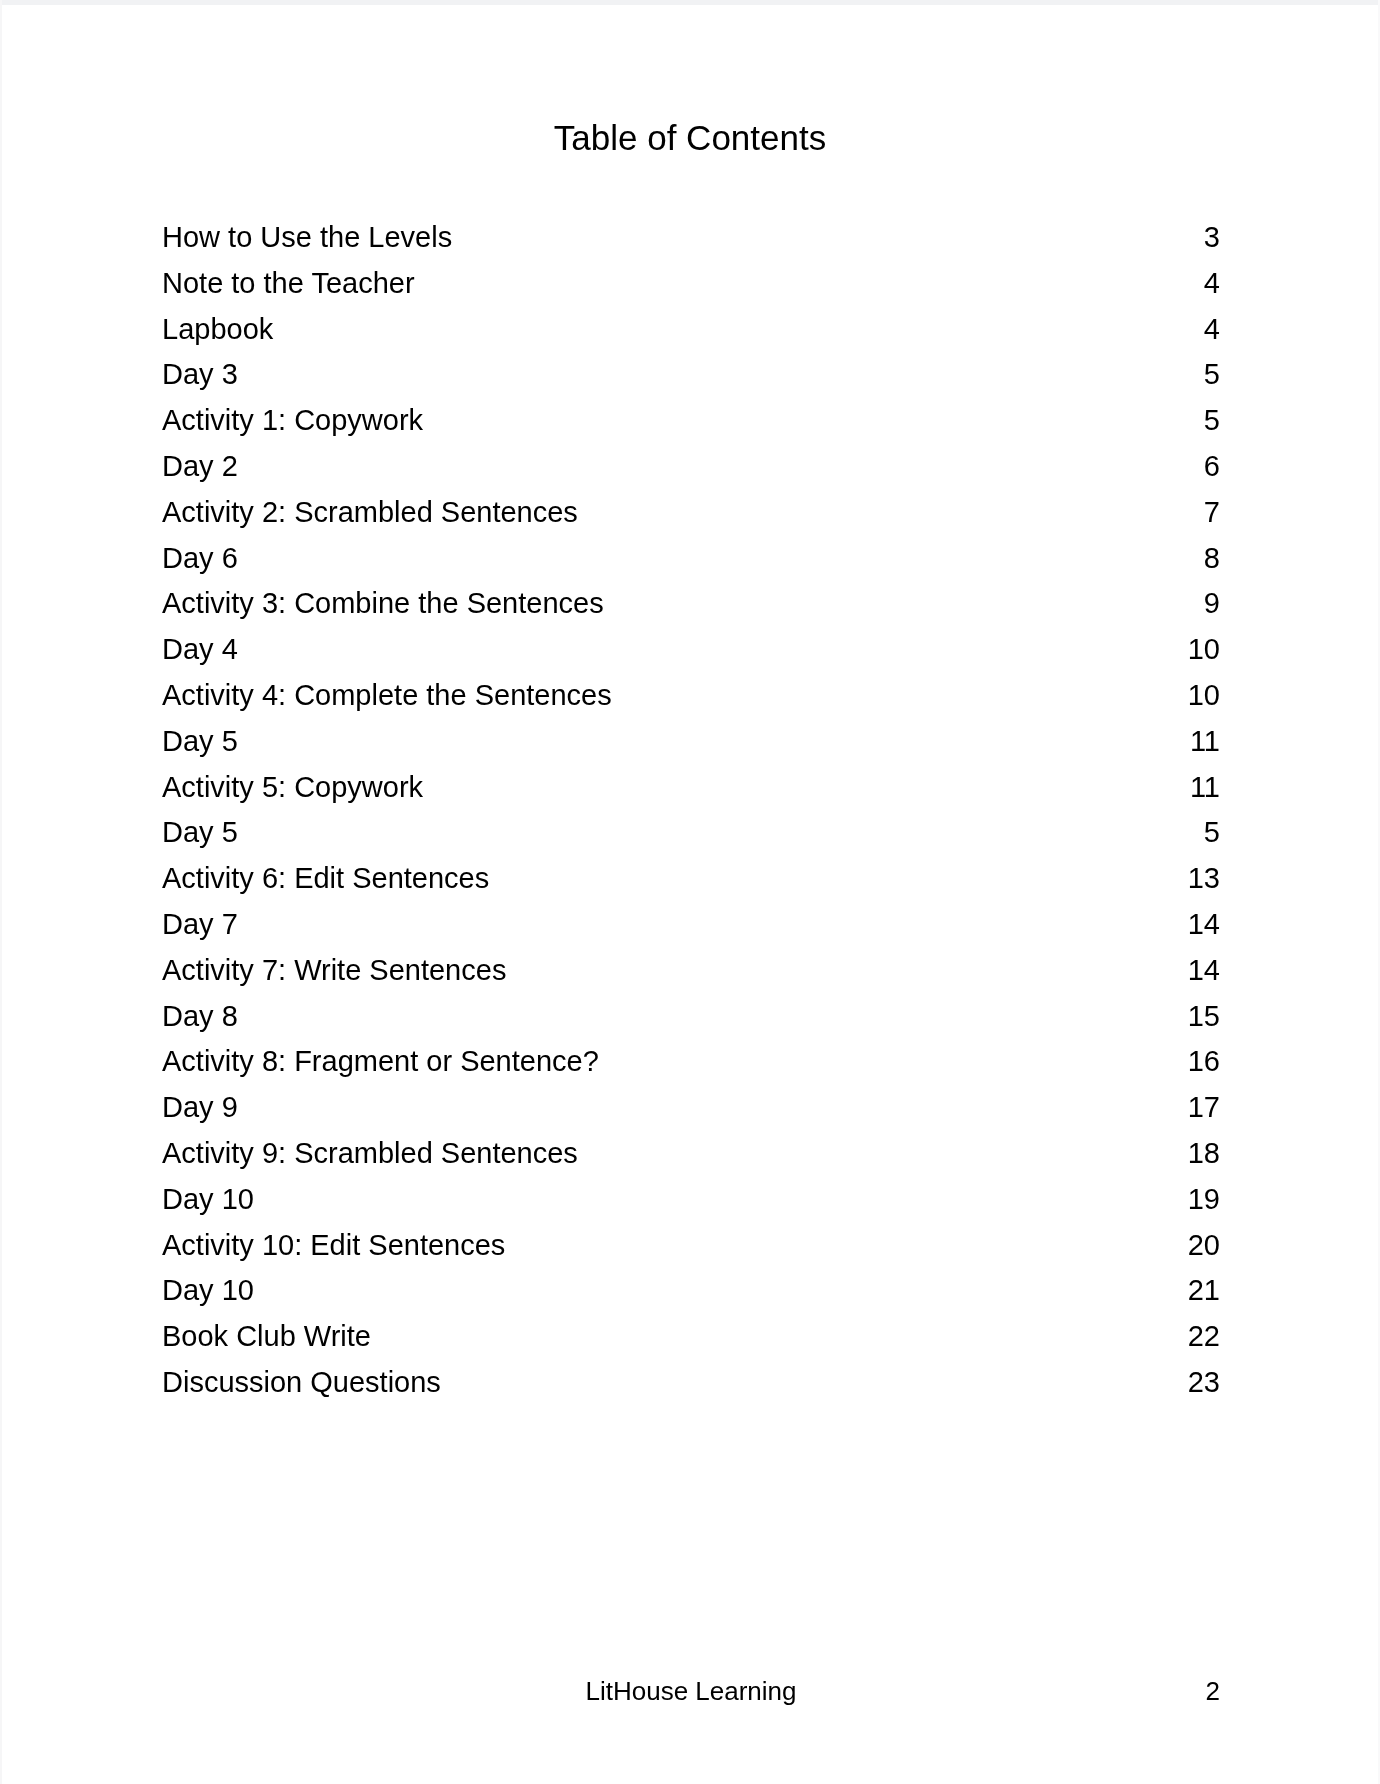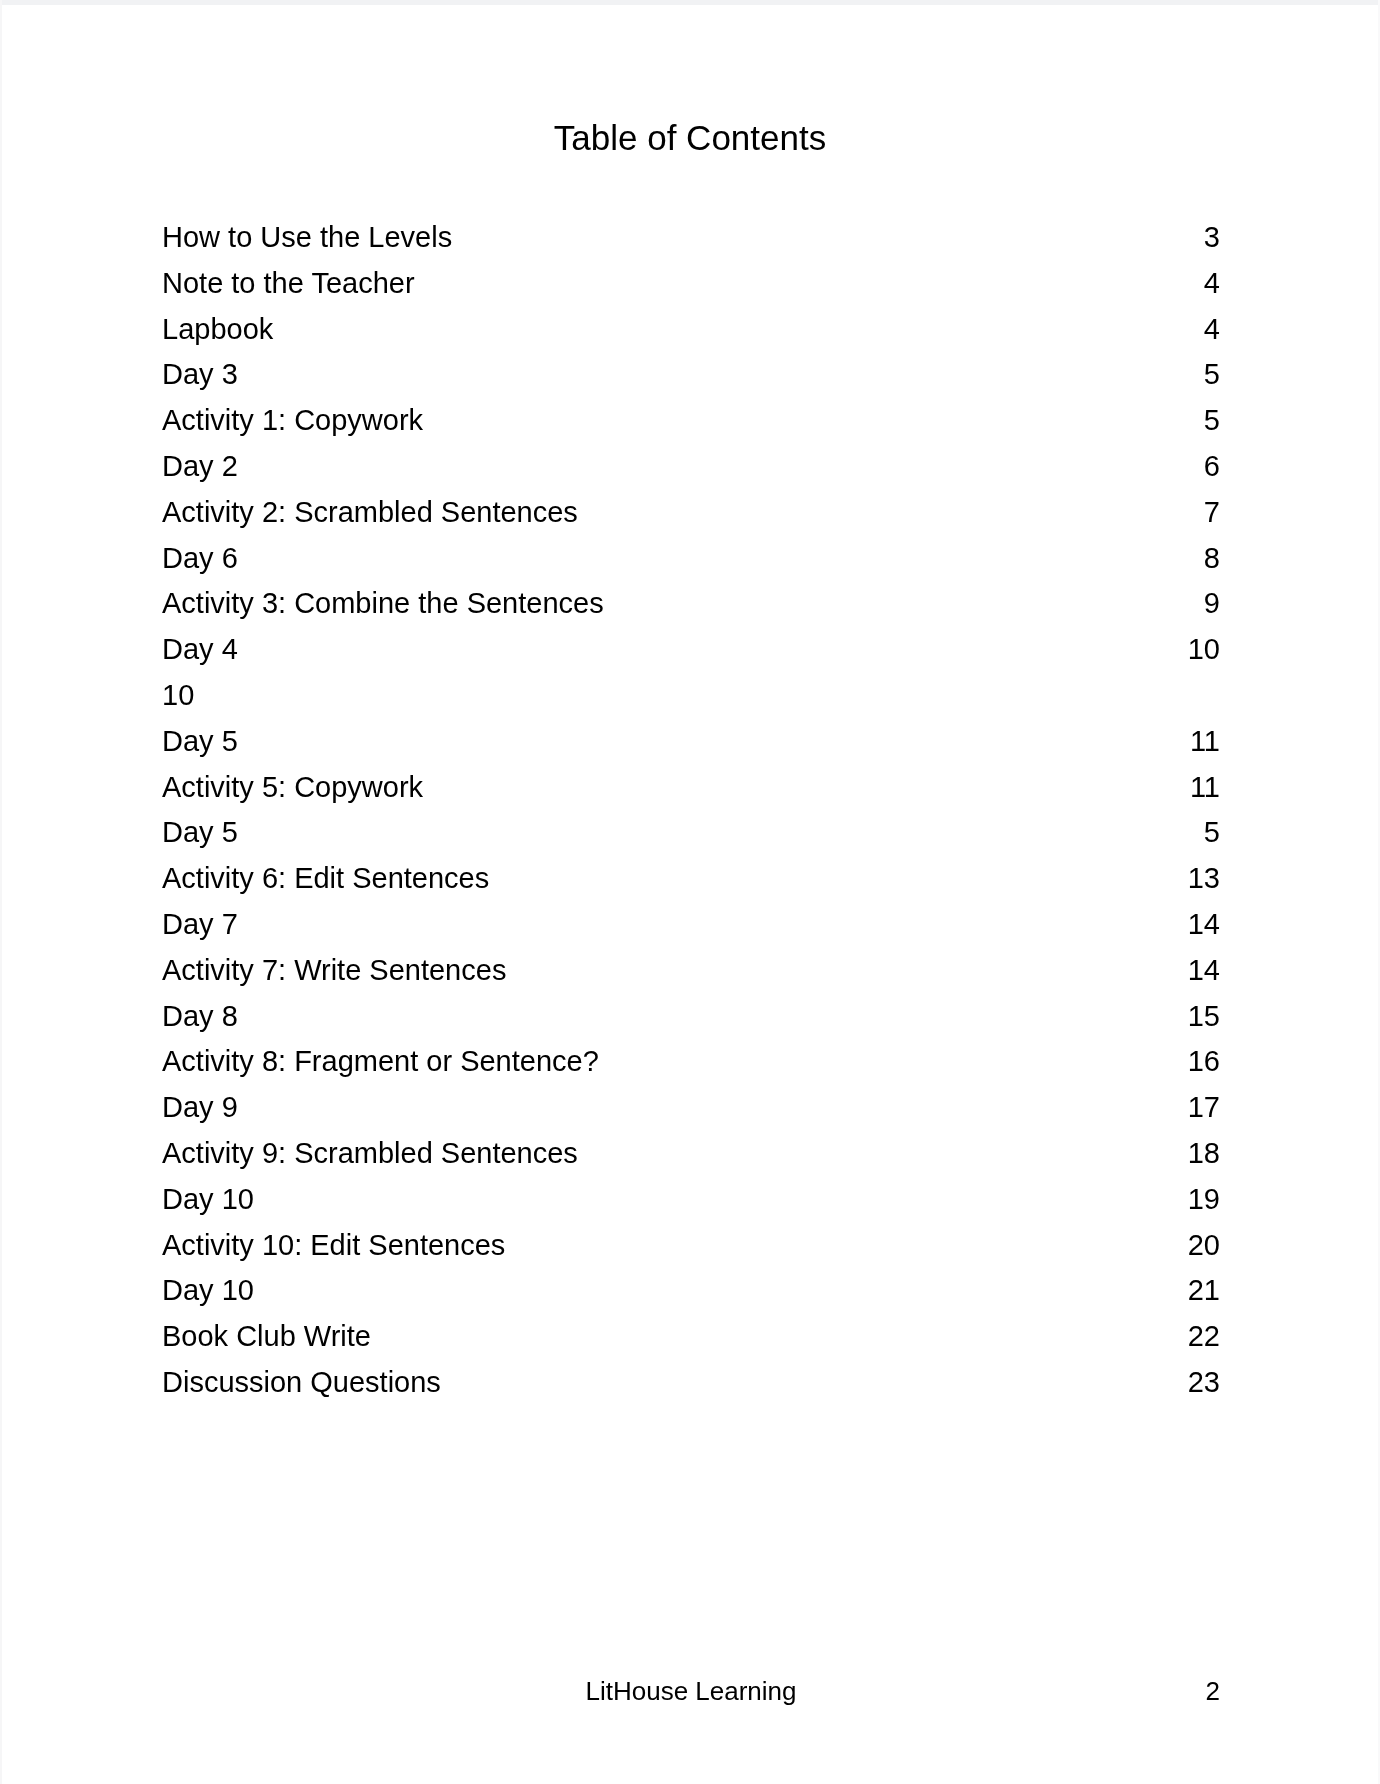--- a/index.html
+++ b/index.html
@@ -148,20 +148,21 @@
       <span class="toc-label">Activity 3: Combine the Sentences</span>
       <span class="toc-page">9</span>
     </li>
 
     <li class="toc-row">
       <span class="toc-label">Day 4</span>
       <span class="toc-page">10</span>
     </li>
 
     <li class="toc-row">
+      <span class="toc-label">Activity 4: Complete the Sentences</span>
       <span class="toc-page">10</span>
     </li>
 
     <li class="toc-row">
       <span class="toc-label">Day 5</span>
       <span class="toc-page">11</span>
     </li>
 
     <li class="toc-row">
       <span class="toc-label">Activity 5: Copywork</span>

